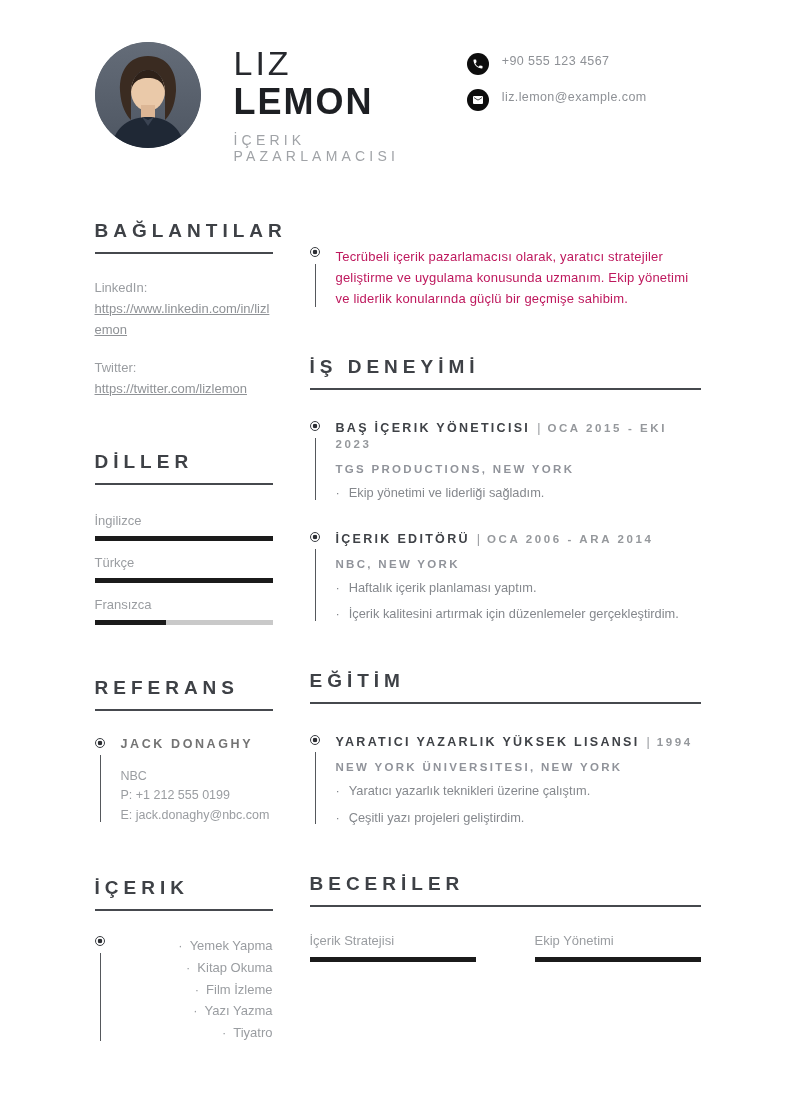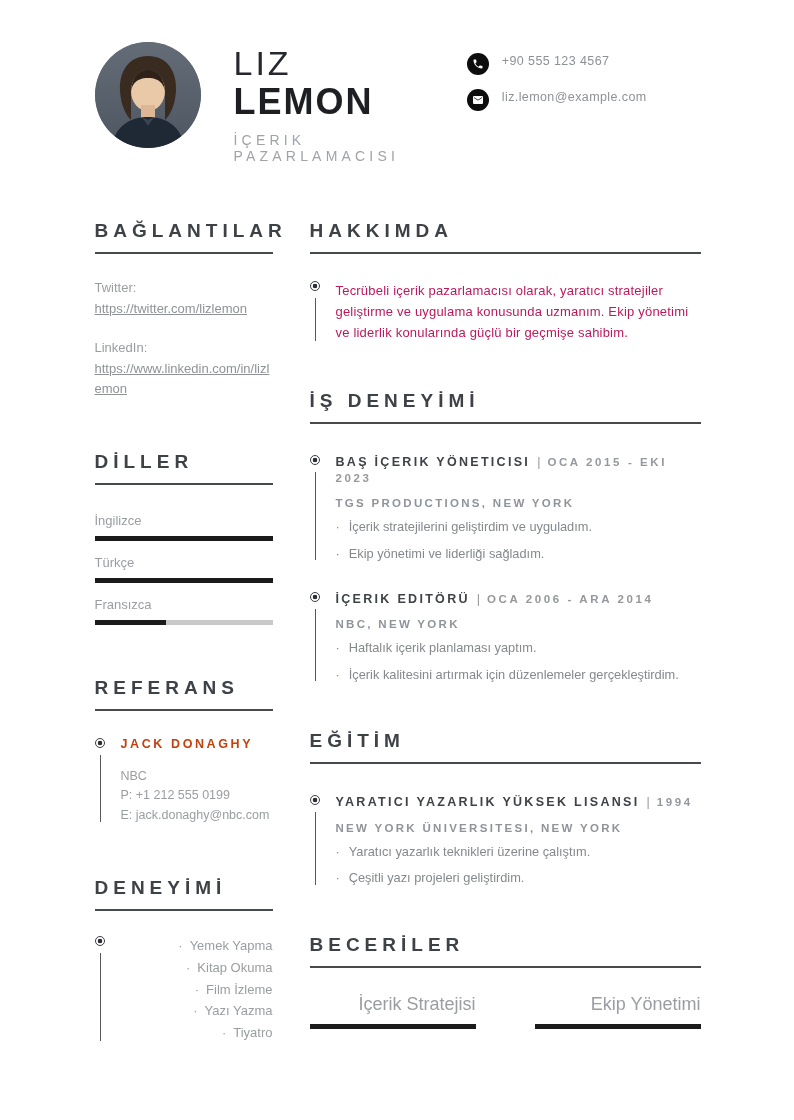--- a/index.html
+++ b/index.html
@@ -53,21 +53,21 @@
   .entry::before {
     content: ""; position: absolute; left: 0; top: 1px; width: 8px; height: 8px;
     border: 1.5px solid #3a3d42; border-radius: 50%;
     background: radial-gradient(circle at center, #2c2e33 0, #2c2e33 2px, rgba(0,0,0,0) 2.6px);
   }
   .entry::after {
     content: ""; position: absolute; left: 5px; top: 18px; bottom: 3px; width: 1.5px; background: #55585c;
   }
 
   .ref-body { margin-top: 26px; }
-  .ref-name { font-size: 12.5px; font-weight: 700; letter-spacing: 2.6px; color: #c2410c; }
+  .ref-name { font-size: 12.5px; font-weight: 700; letter-spacing: 2.6px; color: #737373; }
   .ref-details { margin-top: 16px; font-size: 12.5px; color: #9a9da1; line-height: 1.55; }
 
   .hobbies-body { margin-top: 24px; text-align: right; }
   .hobby-list { margin-top: 16px; padding-left: 2px; }
   .hobby-item { font-size: 13px; color: #9a9da1; line-height: 1.68; }
   .hobby-item::before { content: "·"; margin-right: 7px; color: #9a9da1; }
 
   
   .r-section { margin-bottom: 46px; }
   .about-body { margin-top: 26px; }
@@ -82,21 +82,21 @@
   .entry-dates { font-size: 11.5px; font-weight: 600; letter-spacing: 2.6px; color: #95989c; }
   .entry-org { margin-top: 11px; font-size: 11.5px; font-weight: 700; letter-spacing: 2.3px; color: #90939a; }
   .entry-bullets { margin-top: 9px; }
   .entry-bullet { font-size: 12.8px; color: #85888d; line-height: 1.45; margin-top: 8px; }
   .entry-bullet::before { content: "·"; margin-right: 9px; }
 
   .skills-grid {
     margin-top: 26px; display: grid; grid-template-columns: 1fr 1fr;
     column-gap: 59px; row-gap: 15px;
   }
-  .skill-name { font-size: 18px; color: #9a9da1; margin-bottom: 9px; text-align: right; }
+  .skill-name { font-size: 13px; color: #9a9da1; margin-bottom: 9px; }
 </style>
 </head>
 <body>
 
 <div class="page">
 
   <div class="header">
     <div class="photo">
       <svg viewBox="0 0 106 106" width="106" height="106">
         <defs>
@@ -149,26 +149,26 @@
   </div>
 
   <div class="columns">
 
     <div class="col-left">
 
       <div class="l-section">
         <h2 class="section-heading">BAĞLANTILAR</h2>
         <div class="links-body">
           <div class="link-item">
+            <div class="link-label">LinkedIn:</div>
+            <a href="#">https://www.linkedin.com/in/lizlemon</a>
+          </div>
+          <div class="link-item">
             <div class="link-label">Twitter:</div>
             <a href="#">https://twitter.com/lizlemon</a>
-          </div>
-          <div class="link-item">
-            <div class="link-label">LinkedIn:</div>
-            <a href="#">https://www.linkedin.com/in/lizlemon</a>
           </div>
         </div>
       </div>
 
       <div class="l-section">
         <h2 class="section-heading">DİLLER</h2>
         <div class="langs-body">
           <div class="lang-row">
             <div class="lang-name">İngilizce</div>
             <div class="bar-track">
@@ -196,54 +196,52 @@
           <div class="ref-name">JACK DONAGHY</div>
           <div class="ref-details">
             <div>NBC</div>
             <div>P: +1 212 555 0199</div>
             <div>E: jack.donaghy@nbc.com</div>
           </div>
         </div>
       </div>
 
       <div class="l-section">
-        <h2 class="section-heading">DENEYİMİ</h2>
+        <h2 class="section-heading">İÇERIK</h2>
         <div class="hobbies-body entry">
           <div class="hobby-list">
             <div class="hobby-item">Yemek Yapma</div>
             <div class="hobby-item">Kitap Okuma</div>
             <div class="hobby-item">Film İzleme</div>
             <div class="hobby-item">Yazı Yazma</div>
             <div class="hobby-item">Tiyatro</div>
           </div>
         </div>
       </div>
 
     </div>
 
     <div class="col-right">
 
       <div class="r-section">
-        <h2 class="section-heading">HAKKIMDA</h2>
         <div class="about-body entry">
           <div class="about-text">Tecrübeli içerik pazarlamacısı olarak, yaratıcı stratejiler geliştirme ve uygulama konusunda uzmanım. Ekip yönetimi ve liderlik konularında güçlü bir geçmişe sahibim.</div>
         </div>
       </div>
 
       <div class="r-section">
         <h2 class="section-heading">İŞ DENEYİMİ</h2>
         <div class="entries">
 
           <div class="job-entry entry">
             <div class="entry-title-row">
               <span class="entry-title">BAŞ İÇERIK YÖNETICISI</span><span class="entry-sep">|</span><span class="entry-dates">OCA 2015 - EKI 2023</span>
             </div>
             <div class="entry-org">TGS PRODUCTIONS, NEW YORK</div>
             <div class="entry-bullets">
-              <div class="entry-bullet">İçerik stratejilerini geliştirdim ve uyguladım.</div>
               <div class="entry-bullet">Ekip yönetimi ve liderliği sağladım.</div>
             </div>
           </div>
 
           <div class="job-entry entry">
             <div class="entry-title-row">
               <span class="entry-title">İÇERIK EDITÖRÜ</span><span class="entry-sep">|</span><span class="entry-dates">OCA 2006 - ARA 2014</span>
             </div>
             <div class="entry-org">NBC, NEW YORK</div>
             <div class="entry-bullets">

